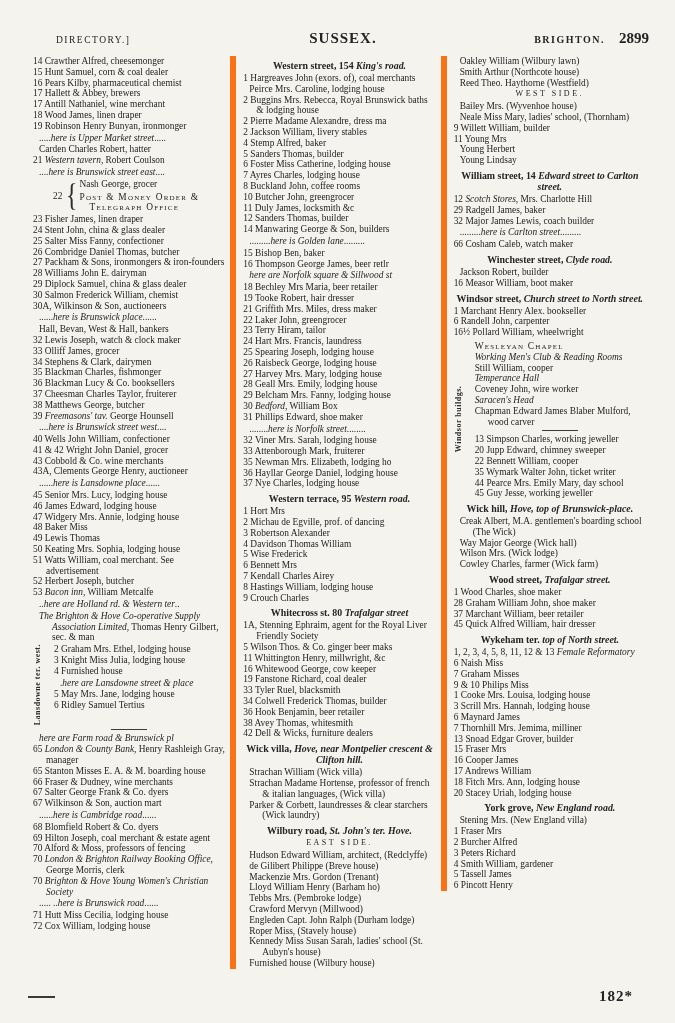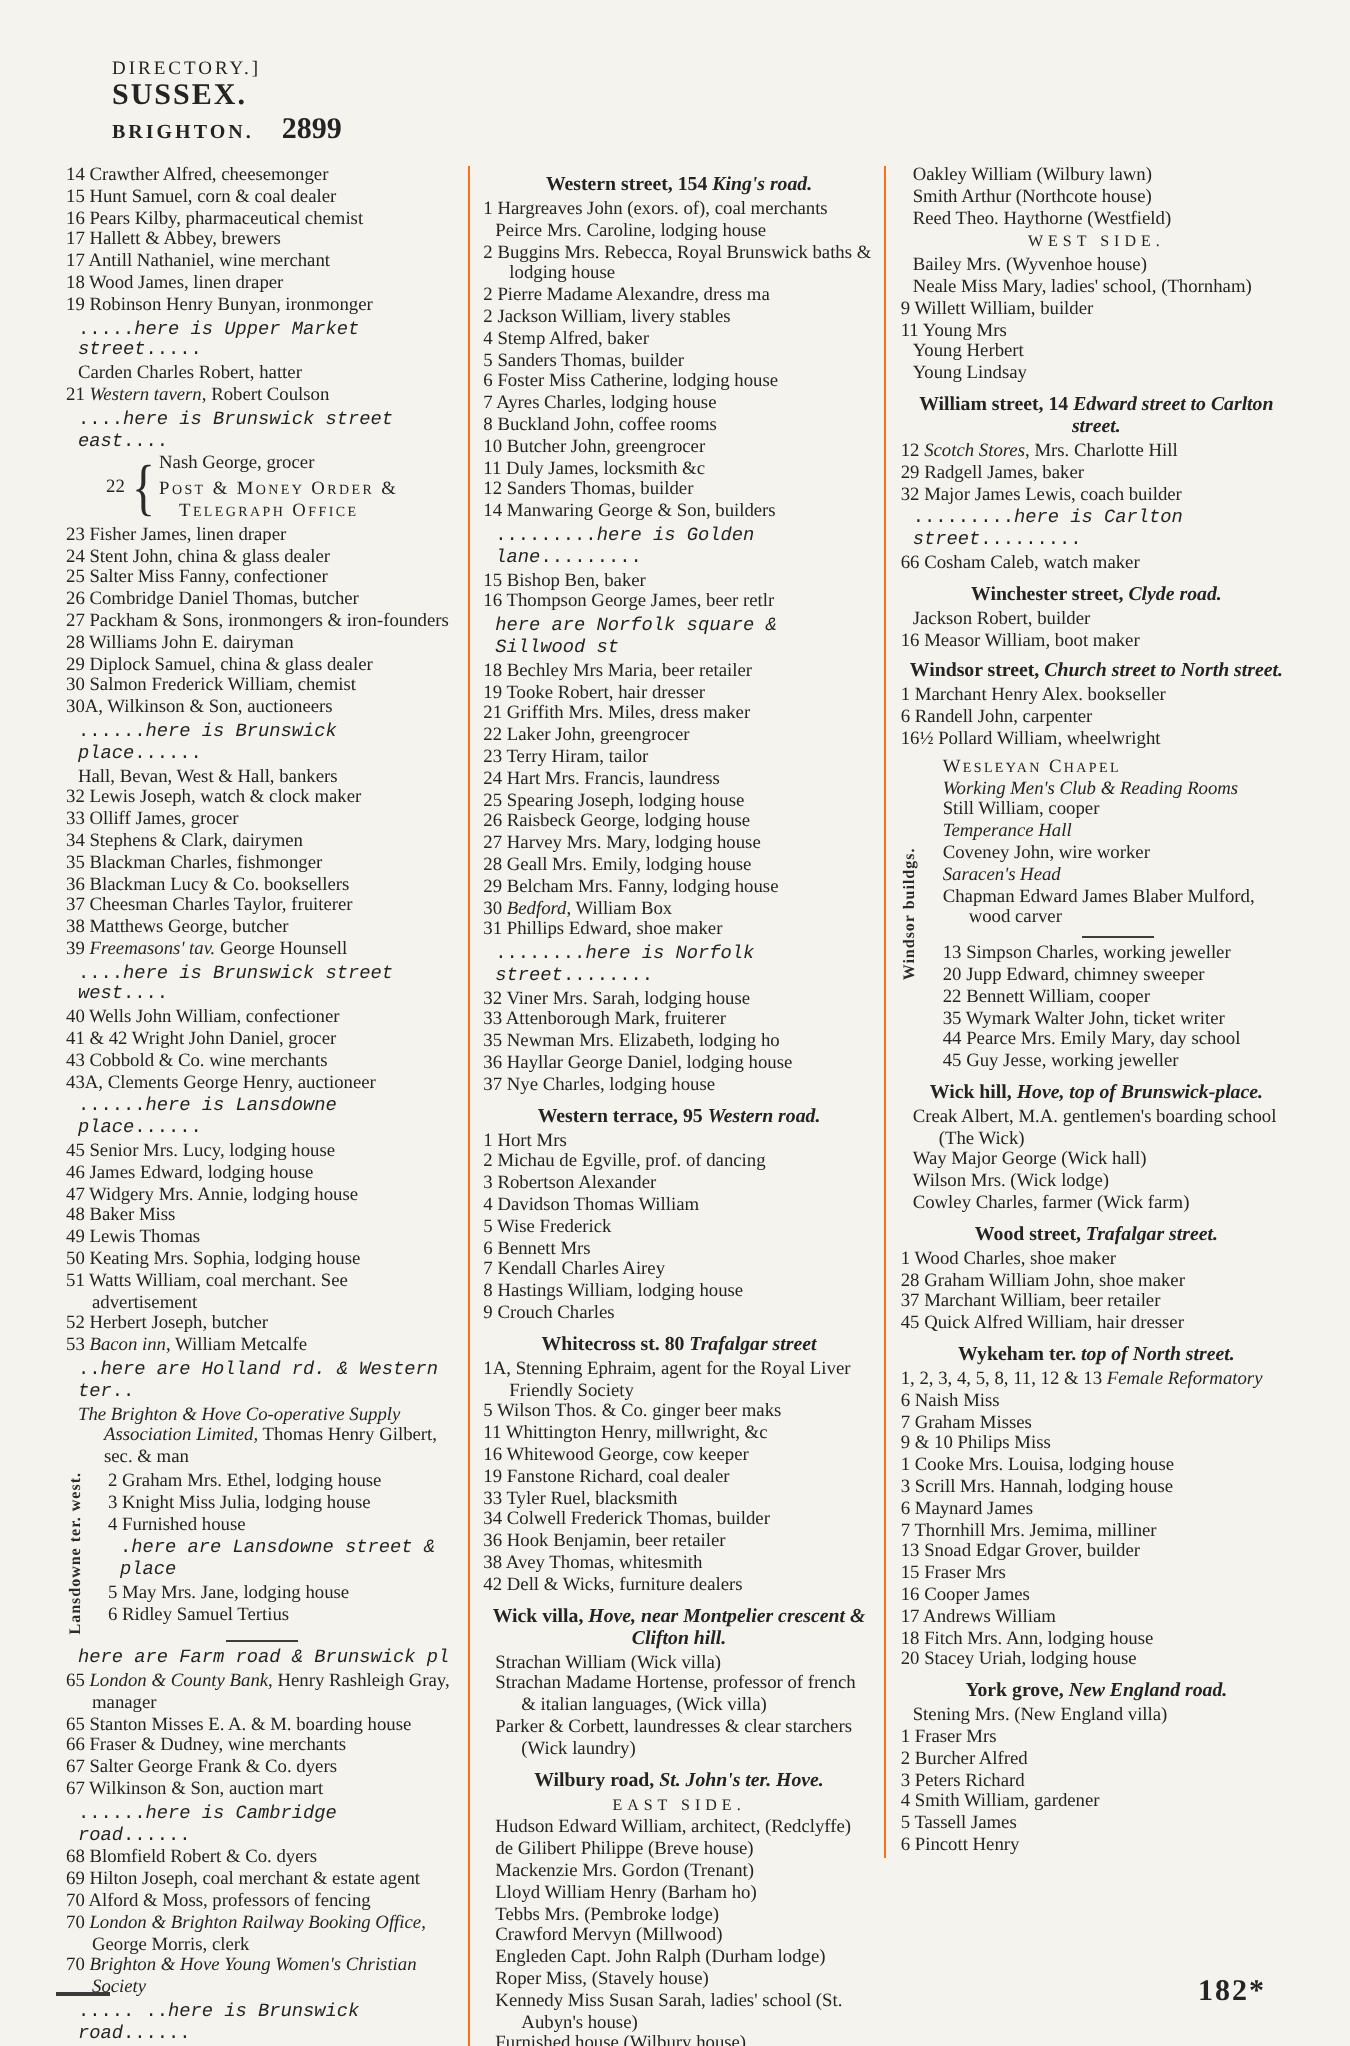--- a/index.html
+++ b/index.html
@@ -2,35 +2,35 @@
 <html><head>
 <meta charset="utf-8">
 <style>
   html,body{margin:0;padding:0;background:#e8e6e0;}
   .page{
     position:relative;width:675px;height:1023px;overflow:hidden;
     background:#f5f3ee;color:#242424;
     font-family:"Liberation Serif","DejaVu Serif",serif;
   }
   
-  .header{display:flex;align-items:baseline;padding:30px 26px 7px 56px;flex-direction:column;}
+  .header{display:flex;align-items:baseline;padding:30px 26px 7px 56px;}
   .h-left{flex:1;font-size:9.5px;letter-spacing:1.5px;}
   .h-center{flex:1;text-align:center;font-size:15px;font-weight:bold;letter-spacing:1px;}
   .h-right{flex:1.1;text-align:right;font-size:10px;font-weight:bold;letter-spacing:1.5px;white-space:nowrap;}
   .h-right .pagenum{font-size:15px;font-weight:bold;letter-spacing:0;margin-left:14px;}
   
   .cols{display:flex;align-items:flex-start;padding:2px 24px 0 30px;}
   .col{flex:1 1 0;min-width:0;font-size:9.4px;line-height:10.8px;padding:0 5px 0 3px;}
-  .col + .col{border-left:1px solid #f97316;padding-left:7px;}
+  .col + .col{border-left:6px solid #f97316;padding-left:7px;}
   
   .entry{padding-left:13px;text-indent:-13px;}
   .entry.ind{padding-left:19px;text-indent:-13px;}
   .entry.ital{font-style:italic;}
   .entry.caps{font-variant:small-caps;letter-spacing:1.2px;margin-top:2px;}
-  .xref{padding-left:6px;text-indent:0;margin:1px 0;font-family:Liberation Mono, monospace;}
+  .xref{padding-left:6px;text-indent:0;margin:1px 0;}
   .head{font-weight:bold;text-align:center;font-size:9.9px;line-height:11px;margin:4px 0 2px;padding:0;text-indent:0;}
   .subhead{text-align:center;font-size:8px;letter-spacing:2.5px;margin:1px 0;}
   .divider{width:36px;border-top:1px solid #3c3c3c;margin:3px auto;}
   
   .brace{display:flex;align-items:center;margin:1px 0;}
   .bnum{flex:0 0 13px;text-align:left;margin-left:20px;}
   .bmark{flex:0 0 8px;font-size:24px;font-weight:400;transform:scaleY(1.3);line-height:1;color:#2b2b2b;}
   .blines{flex:1;min-width:0;padding-left:2px;}
   .blines .entry{padding-left:10px;text-indent:-10px;}
   

